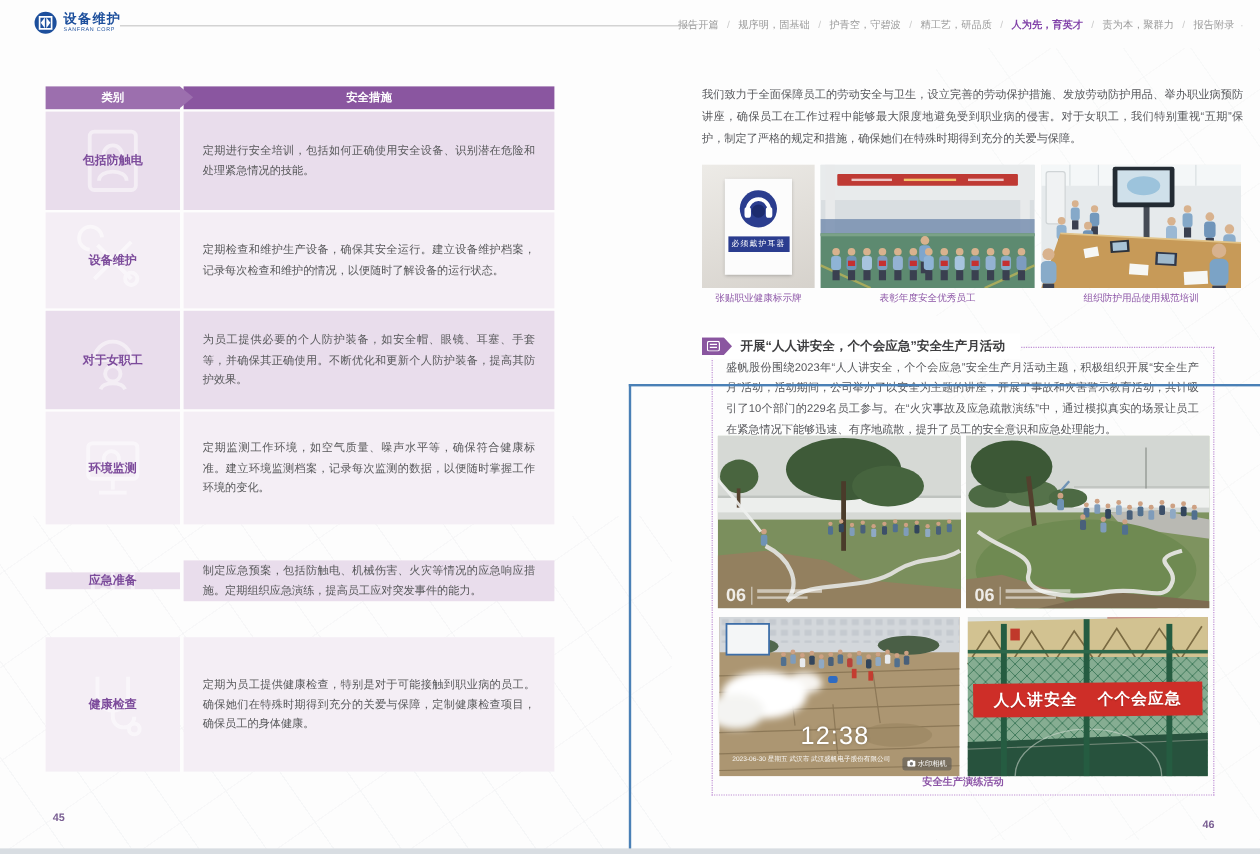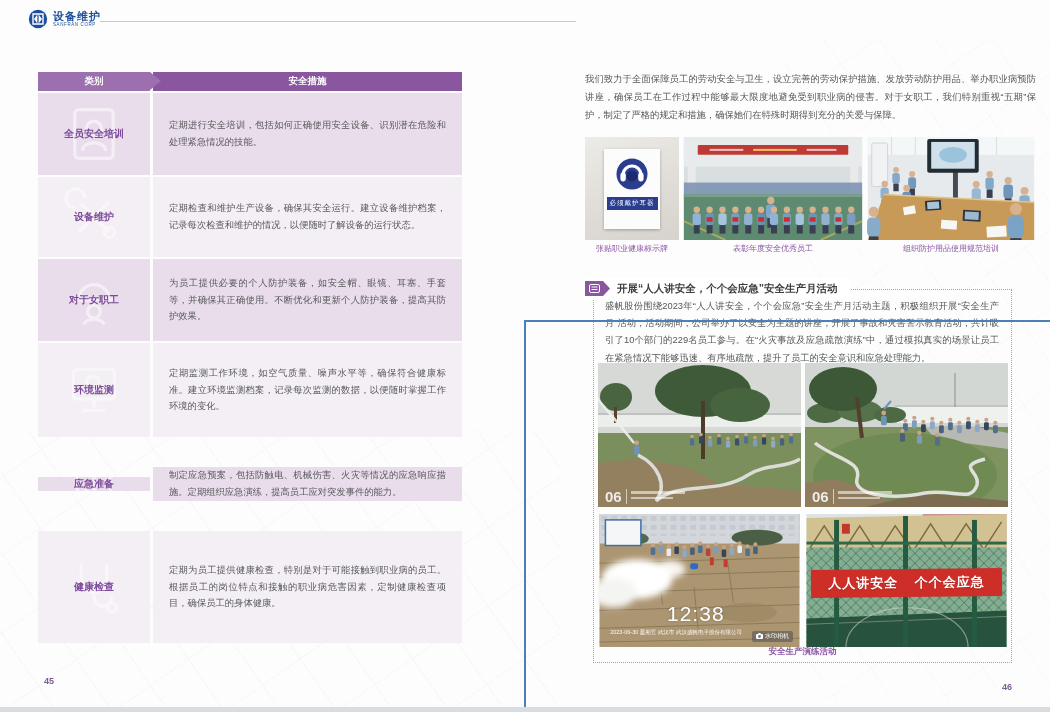--- a/index.html
+++ b/index.html
@@ -121,35 +121,45 @@
       <path d="M5,5 h10 v10 h-10 z" fill="none" stroke="#fff" stroke-width="1.4"></path>
       <path d="M9.4,5.5 L6,10 L9.4,14.5 Z" fill="#fff"></path>
       <path d="M10.6,5.5 L14,10 L10.6,14.5 Z" fill="#fff"></path>
     </svg>
     <div class="logo-text">
       <span class="logo-cn">设备维护</span>
       <span class="logo-en">SANFRAN CORP</span>
     </div>
   </div>
   <div class="head-rule"></div>
+  <div class="nav">
+    <span class="nav-item">报告开篇</span>
+    <span class="nav-item">规序明，固基础</span>
+    <span class="nav-item">护青空，守碧波</span>
+    <span class="nav-item">精工艺，研品质</span>
+    <span class="nav-item active">人为先，育英才</span>
+    <span class="nav-item">责为本，聚群力</span>
+    <span class="nav-item">报告附录</span>
+    <span class="nav-suffix">·</span>
+  </div>
 
   <div class="s-table">
     <div class="t-head">
       <div class="th-l">类别</div>
       <div class="th-r">安全措施</div>
     </div>
 
     <div class="t-row dark r1">
       <div class="t-label">
         <svg width="64" height="64" viewBox="0 0 100 100" fill="none" stroke="#fff" stroke-width="5">
           <rect x="20" y="12" width="60" height="76" rx="6"></rect>
             <circle cx="50" cy="42" r="12"></circle>
             <path d="M32,76 C32,60 68,60 68,76"></path>
         </svg>
-        <span>全员安全培训</span>
+        <span>包括防触电</span>
       </div>
       <div class="t-text">
         <span>定期进行安全培训，包括如何正确使用安全设备、识别潜在危险和处理紧急情况的技能。</span>
       </div>
     </div>
 
     <div class="t-row light r2">
       <div class="t-label">
         <svg width="64" height="64" viewBox="0 0 100 100" fill="none" stroke="#fff" stroke-width="5">
           <path d="M30,30 L74,74"></path>
@@ -212,21 +222,21 @@
     <div class="t-row light r6">
       <div class="t-label">
         <svg width="64" height="64" viewBox="0 0 100 100" fill="none" stroke="#fff" stroke-width="5">
           <path d="M30,14 L30,38 A20,20 0 0 0 70,38 L70,14"></path>
             <path d="M50,58 L50,66 A14,14 0 1 0 78,66"></path>
             <circle cx="78" cy="82" r="7"></circle>
         </svg>
         <span>健康检查</span>
       </div>
       <div class="t-text">
-        <span>定期为员工提供健康检查，特别是对于可能接触到职业病的员工。根据员工的岗位特点和接触的职业病危害因素，定制健康检查项目，确保员工的身体健康。</span>
+        <span>定期为员工提供健康检查，特别是对于可能接触到职业病的员工。确保她们在特殊时期得到充分的关爱与保障，定制健康检查项目，确保员工的身体健康。</span>
       </div>
     </div>
   </div>
 
   <div class="intro">我们致力于全面保障员工的劳动安全与卫生，设立完善的劳动保护措施、发放劳动防护用品、举办职业病预防讲座，确保员工在工作过程中能够最大限度地避免受到职业病的侵害。对于女职工，我们特别重视“五期”保护，制定了严格的规定和措施，确保她们在特殊时期得到充分的关爱与保障。</div>
 
   <div class="intro-photos">
     <div class="iph iph1">
       <div class="photo-sign">
         <div class="sign-card">

